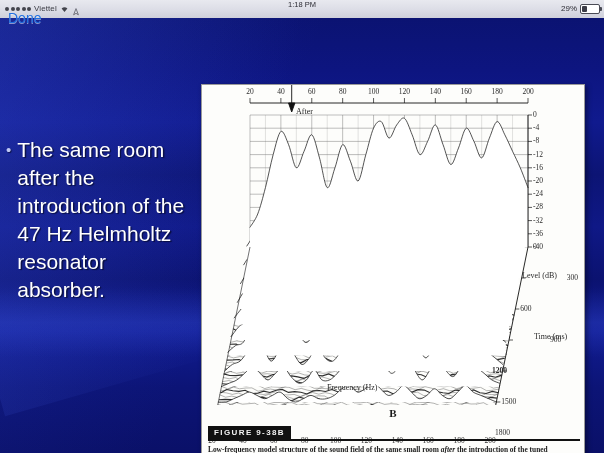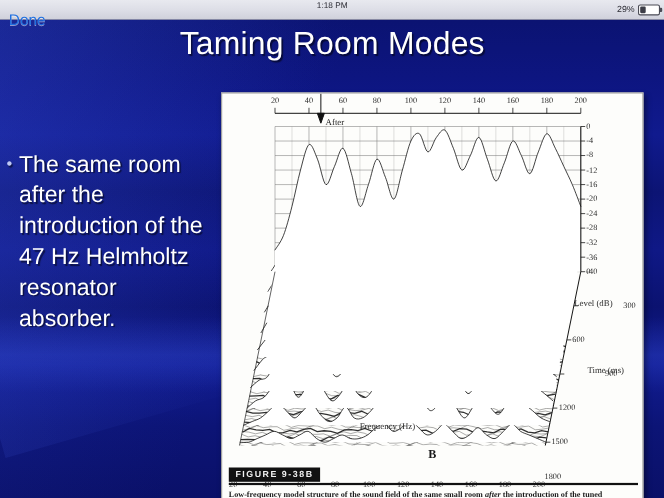--- a/index.html
+++ b/index.html
@@ -242,38 +242,57 @@
   }
   #caption-text i { font-style: italic; }
 </style>
 </head>
 <body>
 
 <div id="screen">
 
   <div id="statusbar">
 
+    <div id="sb-left">
+      <span class="dots">
+        <span class="dot"></span>
+          <span class="dot"></span>
+          <span class="dot"></span>
+          <span class="dot"></span>
+          <span class="dot"></span>
+      </span>
+      <span class="carrier">Viettel</span>
+      <span class="wifi-ico">
+        <svg width="9" height="8" viewBox="0 0 9 8">
+          <path d="M4.5 7 L1.6 3.6 A4.3 4.3 0 0 1 7.4 3.6 Z" fill="#43444c"></path>
+        </svg>
+      </span>
+      <span class="loc-ico">
+        <svg width="8" height="8" viewBox="0 0 8 8">
+          <path d="M4 0.6 L6.4 6.8 L4 5.3 L1.6 6.8 Z" fill="none" stroke="#5a5b64" stroke-width="0.8"></path>
+        </svg>
+      </span>
+    </div>
 
     <div id="sb-center">
       <div>1:18 PM</div>
     </div>
 
     <div id="sb-right">
       <span class="batt-pct">29%</span>
       <span class="batt">
         <span class="batt-fill" style="width: 29%;"></span>
       </span>
     </div>
   </div>
 
   <div id="done-btn">Done</div>
 
   <div id="slide">
 
-    <div id="slide-title">Taming Room Modes</div>
 
     <div id="bullet-block">
       <div id="bullet-mark">•</div>
       <div id="bullet-text">The same room after the introduction of the 47 Hz Helmholtz resonator absorber.</div>
     </div>
 
     <div id="figure-card">
 
       <div id="plot-area">
         <svg id="plot-svg" width="382" height="320" viewBox="0 0 382 320">
@@ -466,21 +485,21 @@
             <div class="axtick" style="left: 331px; top: 77.8px;">-16</div>
             <div class="axtick" style="left: 331px; top: 91px;">-20</div>
             <div class="axtick" style="left: 331px; top: 104.2px;">-24</div>
             <div class="axtick" style="left: 331px; top: 117.4px;">-28</div>
             <div class="axtick" style="left: 331px; top: 130.6px;">-32</div>
             <div class="axtick" style="left: 331px; top: 143.8px;">-36</div>
             <div class="axtick" style="left: 331px; top: 157px;">-40</div>
             <div class="axtick" style="left: 324.667px; top: 188px; padding-left: 40px;">300</div>
             <div class="axtick" style="left: 318.333px; top: 219px;">600</div>
             <div class="axtick" style="left: 312px; top: 250px; margin-left: 36px;">900</div>
-            <div class="axtick" style="left: 306px; top: 281px;">1200</div>
+            <div class="axtick" style="left: 290px; top: 281px; font-weight: bold;">1200</div>
             <div class="axtick" style="left: 299.333px; top: 312px;">1500</div>
             <div class="axtick" style="left: 293px; top: 343px;">1800</div>
             <div class="axtick" style="left: 331px; top: 157px;">0</div>
           </div>
 
         <div class="axlabel" id="lab-level" style="left:320px; top:186px;">Level (dB)</div>
         <div class="axlabel" id="lab-time" style="left:332px; top:247px;">Time (ms)</div>
         <div class="axlabel" id="lab-freq" style="left:125px; top:298px;">Frequency (Hz)</div>
 
         <div class="after-lab" id="after-label" style="left:94px; top:22px;">After</div>

